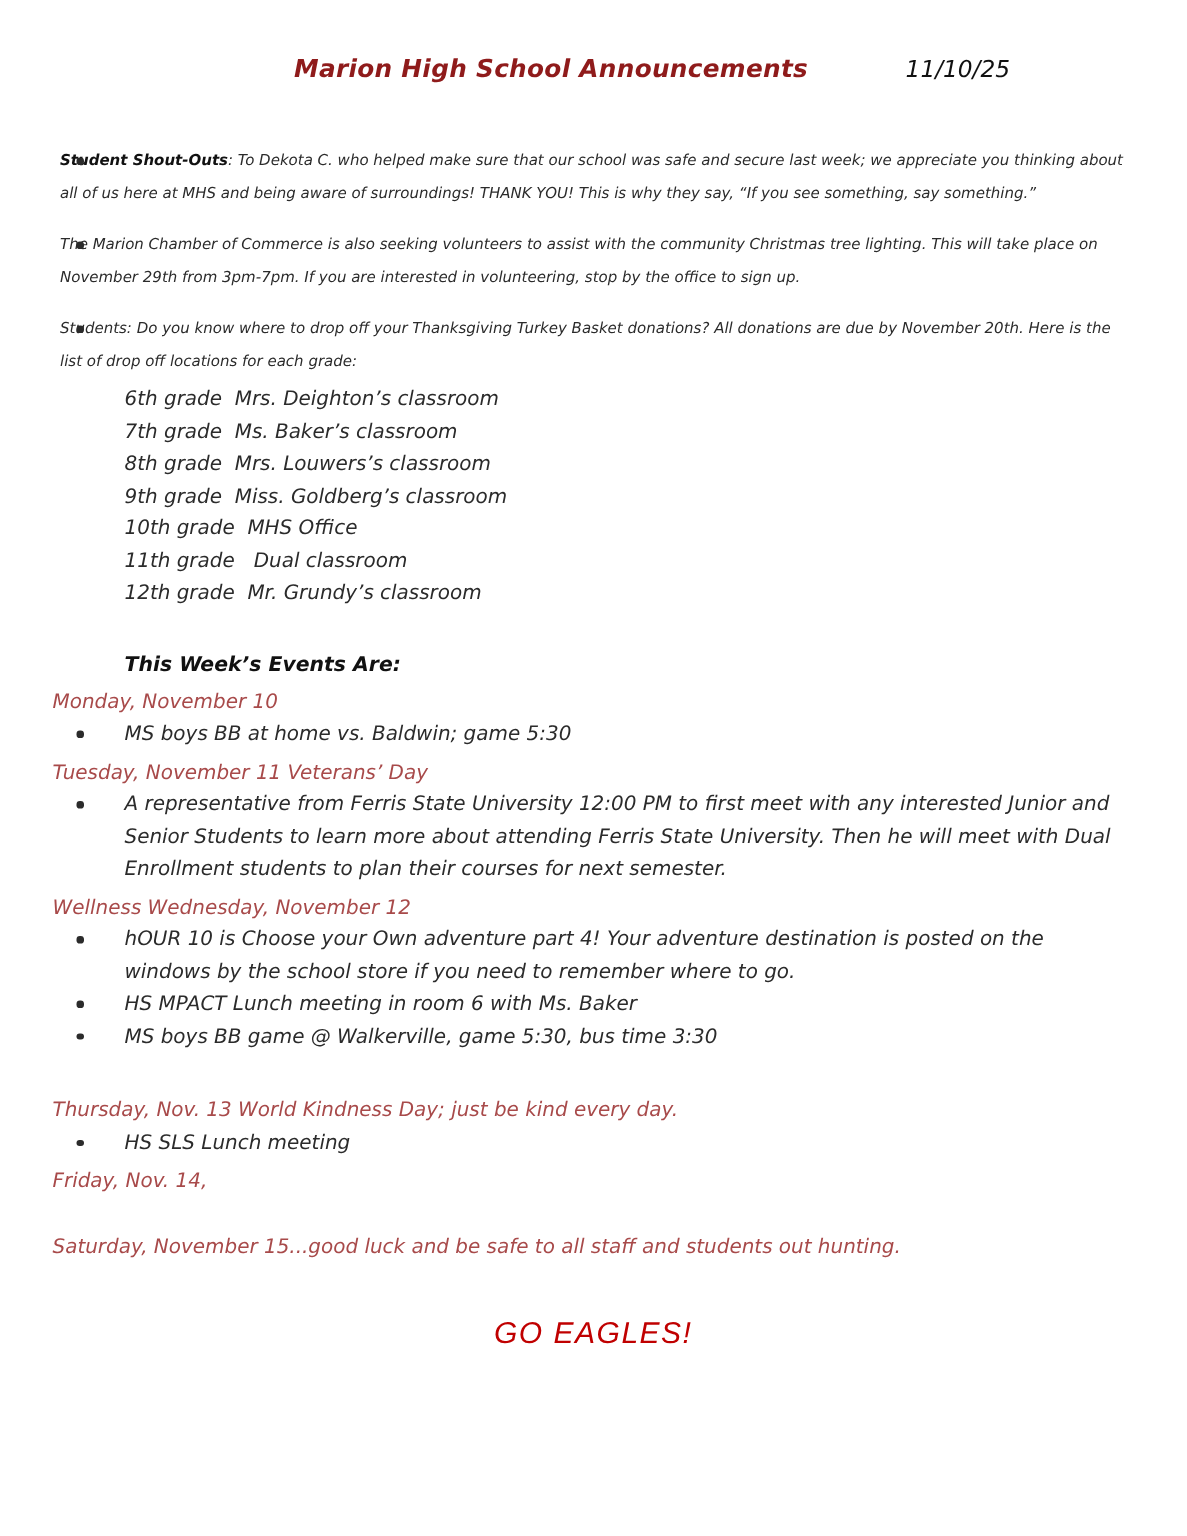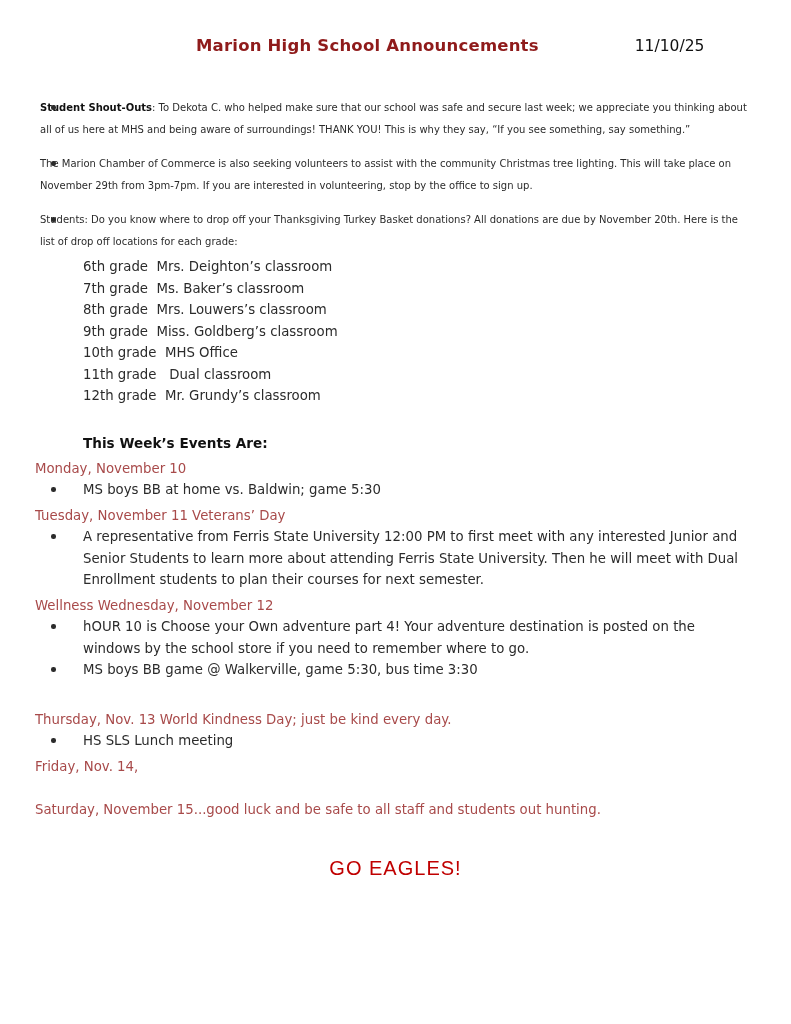--- a/index.html
+++ b/index.html
@@ -15,20 +15,21 @@
     color: #1a1a1a;
     position: relative;
     overflow: hidden;
   }
   .page {
     position: relative;
     width: 703px;
     height: 1024px;
     background: #fff;
     box-sizing: border-box;
+    font-style: italic;
   }
 
   
   .header {
     position: absolute;
     top: 36px;
     left: 0;
     width: 791px;
     display: flex;
     align-items: baseline;
@@ -37,21 +38,21 @@
     color: #8f1b1b;
     font-weight: bold;
     font-size: 16.5px;
     letter-spacing: 0.2px;
     margin-left: 196px;
     white-space: nowrap;
   }
   .header-date {
     color: #111111;
     font-size: 15.5px;
-    margin-left: 96px;
+    margin-left: 65px;
     white-space: nowrap;
   }
 
   
   .content {
     position: absolute;
     top: 84px;
     left: 0;
     width: 791px;
   }
@@ -191,20 +192,21 @@
     </ul>
 
     <div class="day-heading">Tuesday, November 11 Veterans’ Day</div>
     <ul class="day-bullets">
       <li class="day-bullet">A representative from Ferris State University 12:00 PM to first meet with any interested Junior and Senior Students to learn more about attending Ferris State University. Then he will meet with Dual Enrollment students to plan their courses for next semester.</li>
     </ul>
 
     <div class="day-heading">Wellness Wednesday, November 12</div>
     <ul class="day-bullets">
       <li class="day-bullet">hOUR 10 is Choose your Own adventure part 4!  Your adventure destination is posted on the windows by the school store if you need to remember where to go.</li>
+      <li class="day-bullet">HS MPACT Lunch meeting in room 6 with Ms. Baker</li>
       <li class="day-bullet">MS boys BB game @ Walkerville, game 5:30, bus time 3:30</li>
     </ul>
 
     <div class="day-heading spaced-above">Thursday, Nov. 13 World Kindness Day; just be kind every day.</div>
     <ul class="day-bullets">
       <li class="day-bullet">HS SLS Lunch meeting</li>
     </ul>
 
     <div class="day-heading">Friday, Nov. 14,</div>
 

